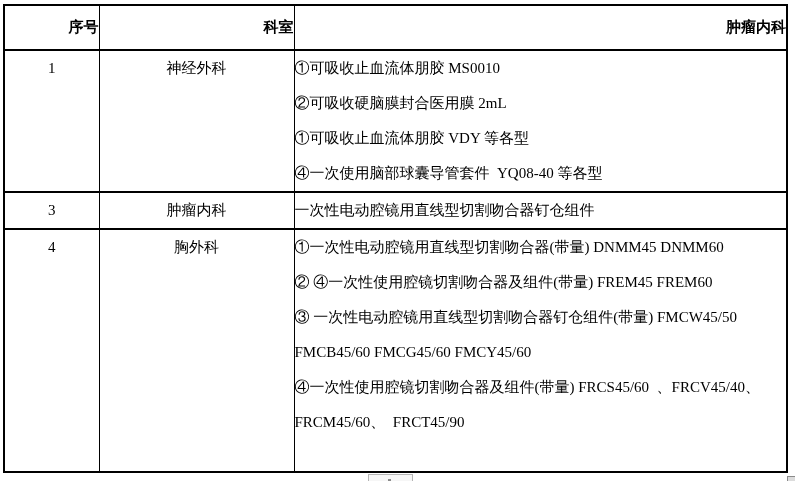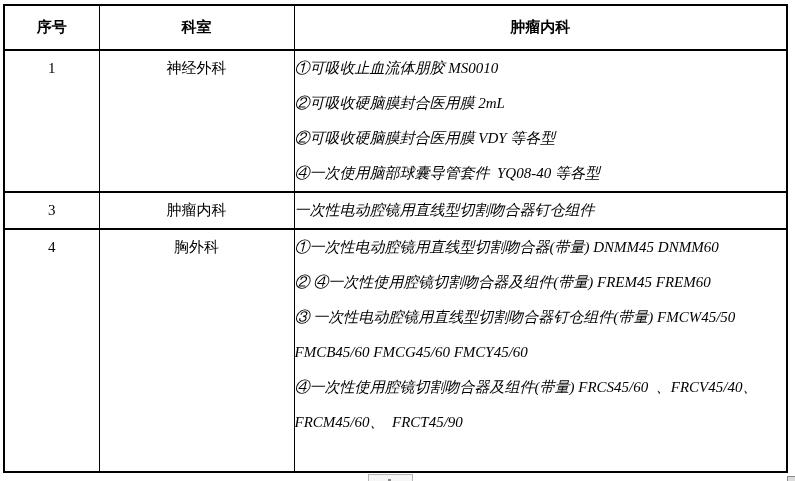--- a/index.html
+++ b/index.html
@@ -31,36 +31,35 @@
     vertical-align: top;
     font-size: 15px;
   }
   .col-no   { width: 95px;  }
   .col-dept { width: 195px; }
   .col-item { width: 493px; }
 
   .doc-table thead th {
     height: 43px;
     line-height: 43px;
-    text-align: center;
+    text-align: right;
     font-weight: bold;
     font-size: 15px;
   }
   tr.row-short  { height: 37px;  }
   tr.row-tall   { height: 137px; }
   tr.row-xtall  { height: 243px; }
 
   .c-num, .c-dept {
     text-align: center;
     padding-top: 2px;
     line-height: 35px;
   }
   .c-items {
     padding: 2px 4px 0 5px;
-    font-style: italic;
   }
   .c-items .line {
     line-height: 35px;
     white-space: pre-wrap;
   }
 
   
   .hscroll-fragment {
     position: absolute;
     left: 368px;
@@ -106,21 +105,21 @@
       <th>肿瘤内科</th>
     </tr>
   </thead>
   <tbody>
     <tr class="row-tall">
       <td class="c-num">1</td>
       <td class="c-dept">神经外科</td>
       <td class="c-items">
         <div class="line">①可吸收止血流体朋胶 MS0010</div>
         <div class="line">②可吸收硬脑膜封合医用膜 2mL</div>
-        <div class="line">②可吸收硬脑膜封合医用膜 VDY 等各型</div>
+        <div class="line">①可吸收止血流体朋胶 VDY 等各型</div>
         <div class="line">④一次使用脑部球囊导管套件  YQ08-40 等各型</div>
       </td>
     </tr>
     <tr class="row-short">
       <td class="c-num">3</td>
       <td class="c-dept">肿瘤内科</td>
       <td class="c-items">
         <div class="line">一次性电动腔镜用直线型切割吻合器钉仓组件</div>
       </td>
     </tr>

